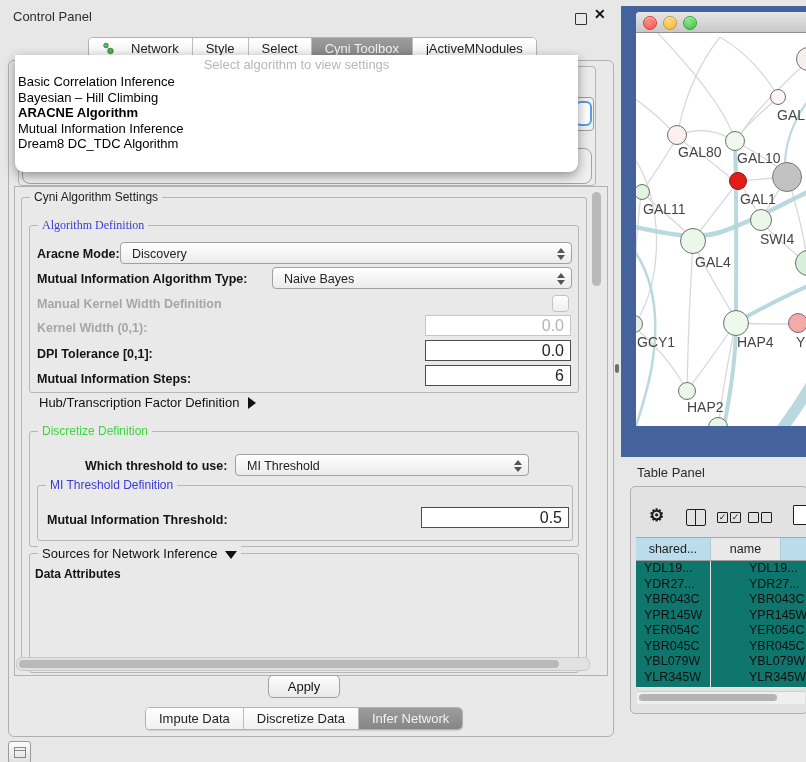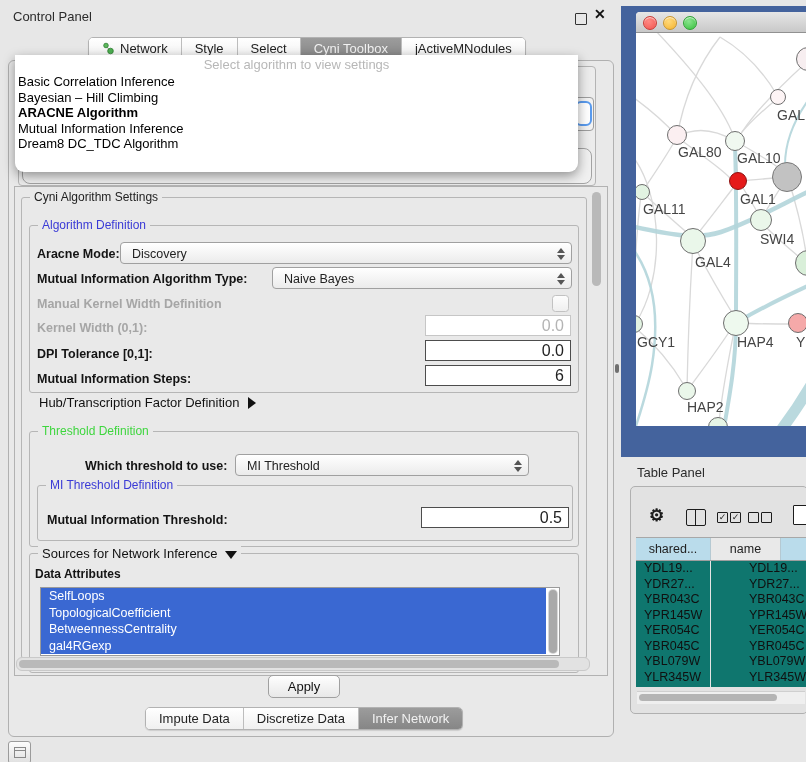--- a/index.html
+++ b/index.html
@@ -9,21 +9,21 @@
 
   
   .cp-title{left:13px;top:9px;font-size:13px;color:#2b2b2b;}
   .cp-float{left:575px;top:13px;width:10px;height:10px;border:1.6px solid #333;border-radius:1px;}
   .cp-close{left:594px;top:6px;font-size:14px;font-weight:bold;color:#111;}
   .outer-panel{left:8px;top:60px;width:604px;height:675px;border:1px solid #b0b0b0;border-radius:6px;background:#e9e9e9;}
 
   
   .tabstrip{display:flex;border:1px solid #b2b2b2;border-radius:5px;overflow:hidden;height:21px;
     background:#fff;box-shadow:0 1px 1px rgba(0,0,0,.12);z-index:3;}
-  .seg{display:flex;align-items:center;gap:5px;padding:0 13px;font-size:13px;color:#222;
+  .seg{display:flex;align-items:center;gap:16px;padding:0 13px;font-size:13px;color:#222;
     background:linear-gradient(#ffffff,#f0f0f0);border-right:1px solid #bdbdbd;white-space:nowrap;}
   .seg:last-child{border-right:none;}
   .seg.sel{background:linear-gradient(#9c9c9c,#868686);color:#f2f2f2;}
 
   
   .popup{left:15px;top:55px;width:563px;height:117px;background:#fff;z-index:10;
     border-radius:0 0 9px 9px;box-shadow:0 4px 12px rgba(0,0,0,.4);}
   .popup .ph{height:19px;line-height:19px;text-align:center;color:#b7b7b7;font-size:13px;}
   .dd-item{height:15.6px;line-height:15.6px;font-size:13px;color:#000;padding-left:3px;white-space:nowrap;}
   .dd-item.b{font-weight:bold;}
@@ -156,21 +156,21 @@
         <div class="dd-item">Dream8 DC_TDC Algorithm</div>
       </div>
   </div>
 
   <div class="abs settings">
 
     <div class="fieldset" style="left:6px;top:10px;width:564px;height:460px;">
       <span class="legend">Cyni Algorithm Settings</span>
     </div>
 
-    <div class="fieldset" style="left:14px;top:38px;width:548px;height:166px;">
+    <div class="fieldset" style="left:14px;top:38px;width:548px;height:166px;font-family:Liberation Serif, serif;">
       <span class="legend blue">Algorithm Definition</span>
     </div>
 
     <div class="lbl" style="left:22px;top:60px;">Aracne Mode:</div>
     <div class="combo" style="left:105px;top:55px;width:452px;">
       <span>Discovery</span>
       <span class="arr"></span>
     </div>
 
     <div class="lbl" style="left:22px;top:85px;">Mutual Information Algorithm Type:</div>
@@ -189,21 +189,21 @@
     <div class="field strong" style="left:410px;top:153px;width:138px;">0.0</div>
 
     <div class="lbl" style="left:22px;top:185px;">Mutual Information Steps:</div>
     <div class="field strong" style="left:410px;top:178px;width:138px;">6</div>
 
     <div class="plain" style="left:24px;top:208px;">
       <span>Hub/Transcription Factor Definition</span><span class="tri-r"></span>
     </div>
 
     <div class="fieldset" style="left:14px;top:244px;width:548px;height:114px;">
-      <span class="legend green">Threshold Definition</span>
+      <span class="legend green">Discretize Definition</span>
     </div>
 
     <div class="lbl" style="left:70px;top:272px;">Which threshold to use:</div>
     <div class="combo" style="left:220px;top:267px;width:294px;">
       <span>MI Threshold</span>
       <span class="arr"></span>
     </div>
 
     <div class="fieldset" style="left:22px;top:298px;width:534px;height:54px;">
       <span class="legend blue">MI Threshold Definition</span>
@@ -212,31 +212,20 @@
     <div class="lbl" style="left:32px;top:326px;">Mutual Information Threshold:</div>
     <div class="field strong" style="left:406px;top:320px;width:140px;">0.5</div>
 
     <div class="fieldset" style="left:14px;top:366px;width:548px;height:118px;">
       <span class="legend" style="color:#111;font-size:13px;"><span>Sources for Network Inference</span><span class="tri-d"></span></span>
     </div>
 
     <div class="lbl" style="left:20px;top:380px;font-size:12px;">Data Attributes</div>
   </div>
 
-  <div class="attr-list abs">
-    <div id="attr-items">
-        <div class="attr-item">SelfLoops</div>
-        <div class="attr-item">TopologicalCoefficient</div>
-        <div class="attr-item">BetweennessCentrality</div>
-        <div class="attr-item">gal4RGexp</div>
-      </div>
-    <div class="attr-vscroll">
-        <div class="th"></div>
-      </div>
-  </div>
 
   <div class="abs vthumb"></div>
   <div class="abs hscroll">
       <div class="th"></div>
     </div>
 
   <div class="abs apply">Apply</div>
   <div class="abs tabstrip" style="left:145px;top:707px;" id="bottom-tabs">
       <div class="seg">
         <span>Impute Data</span>

